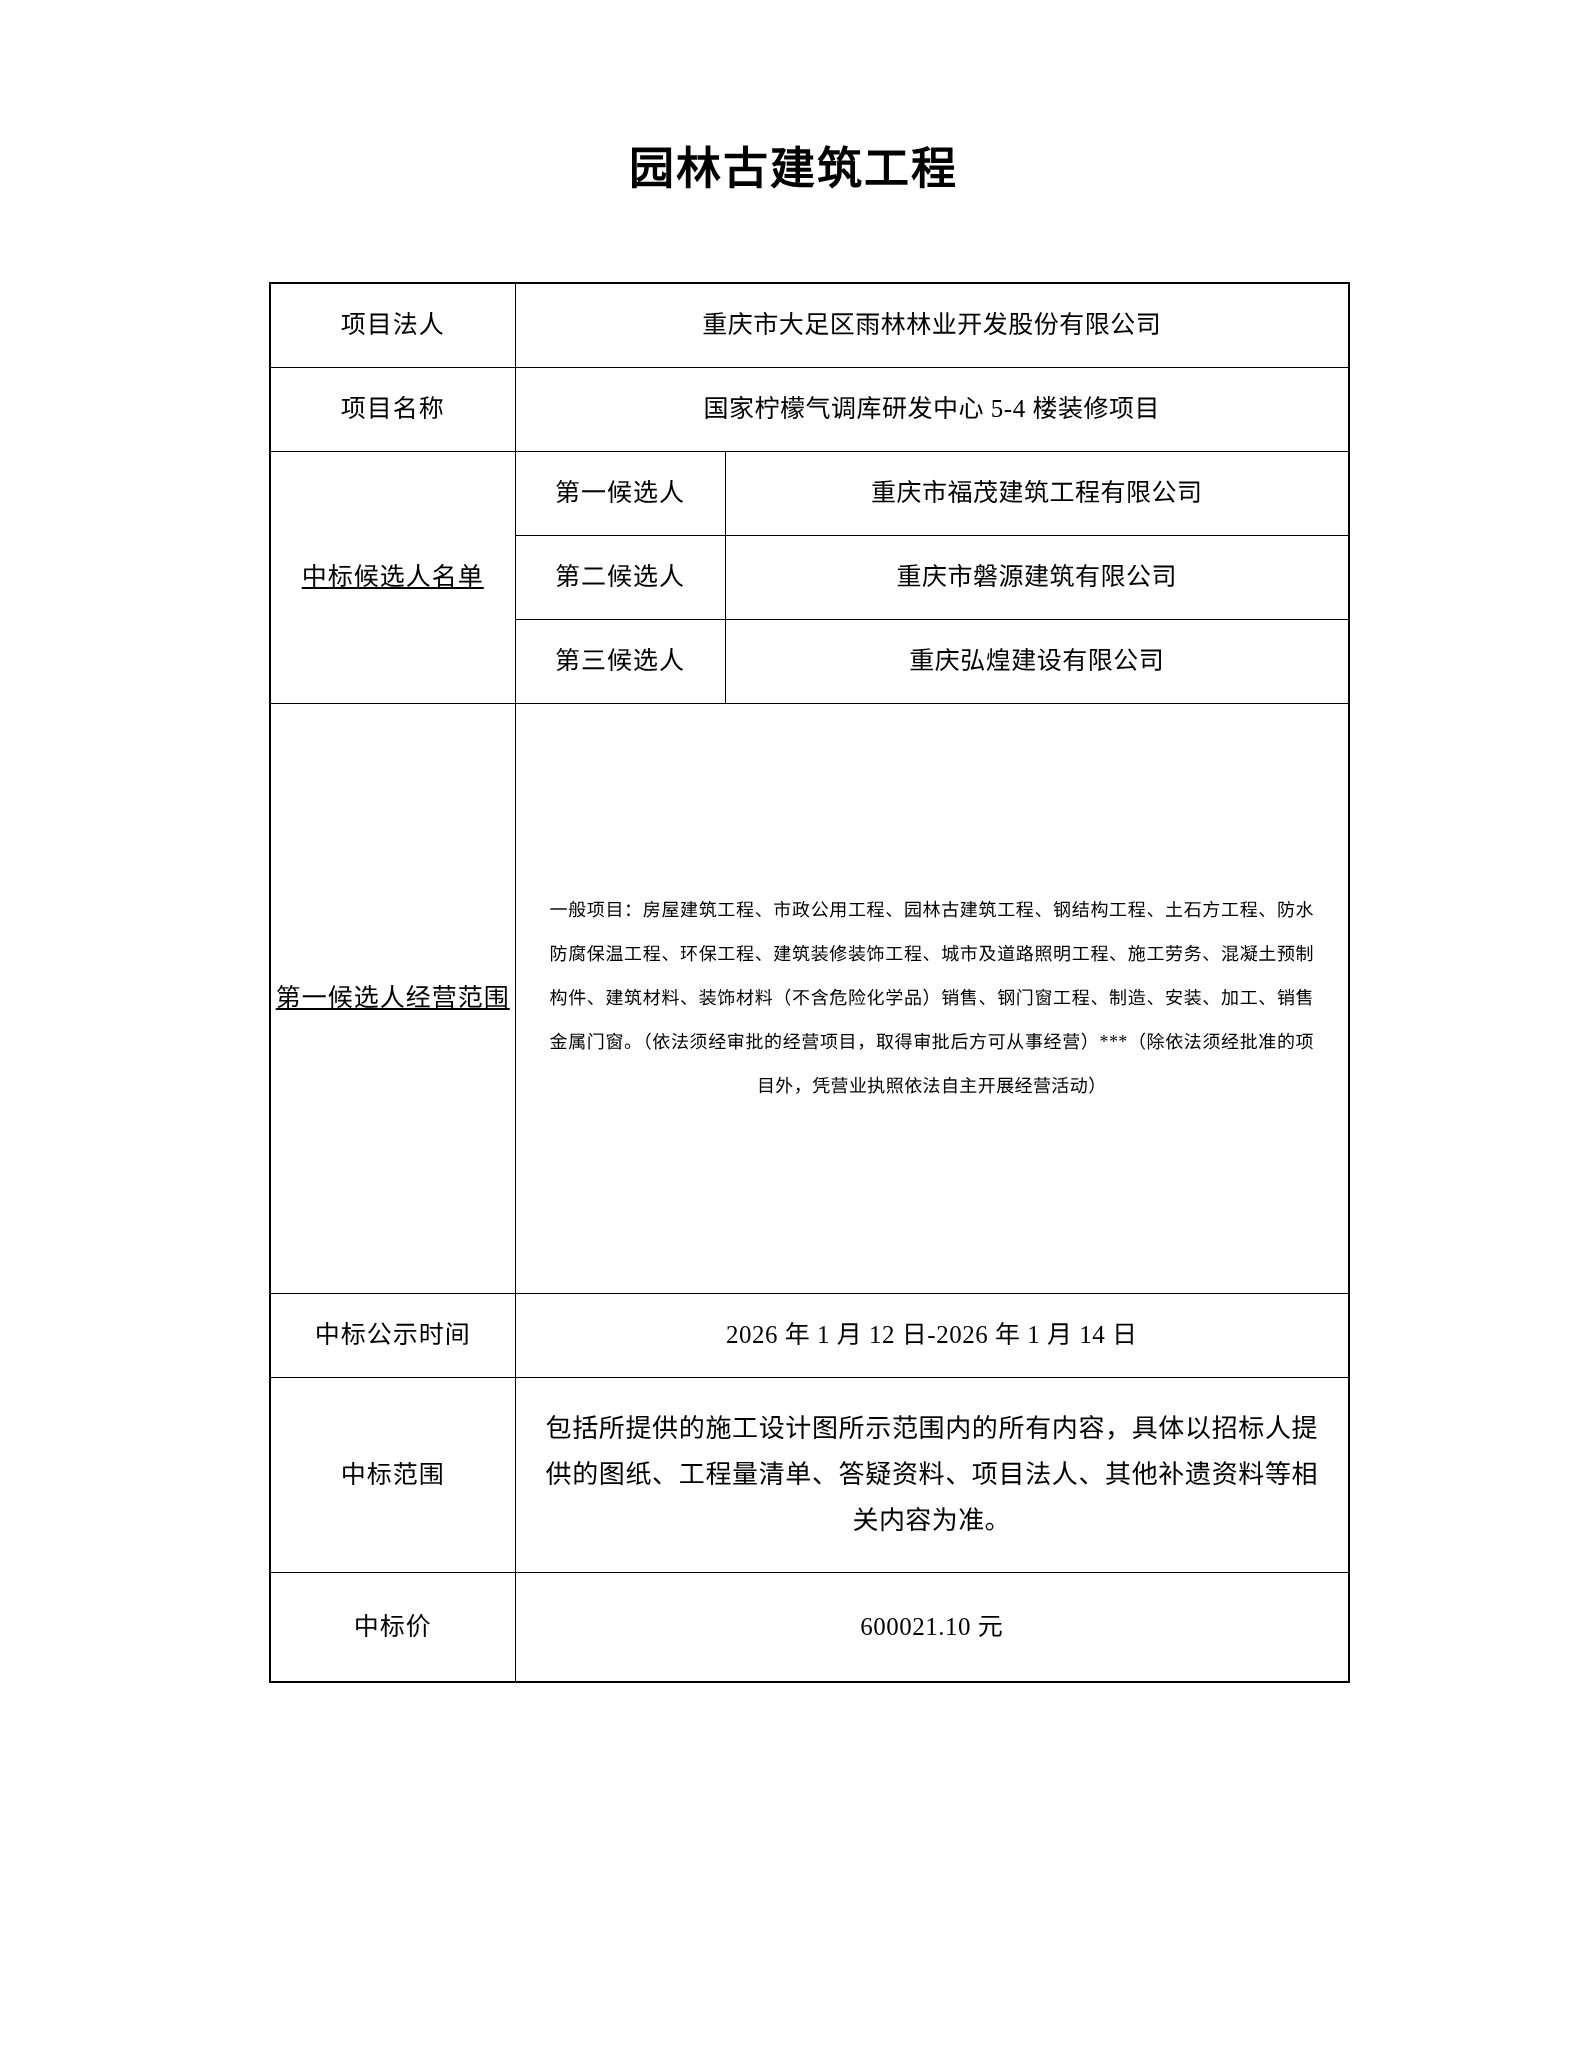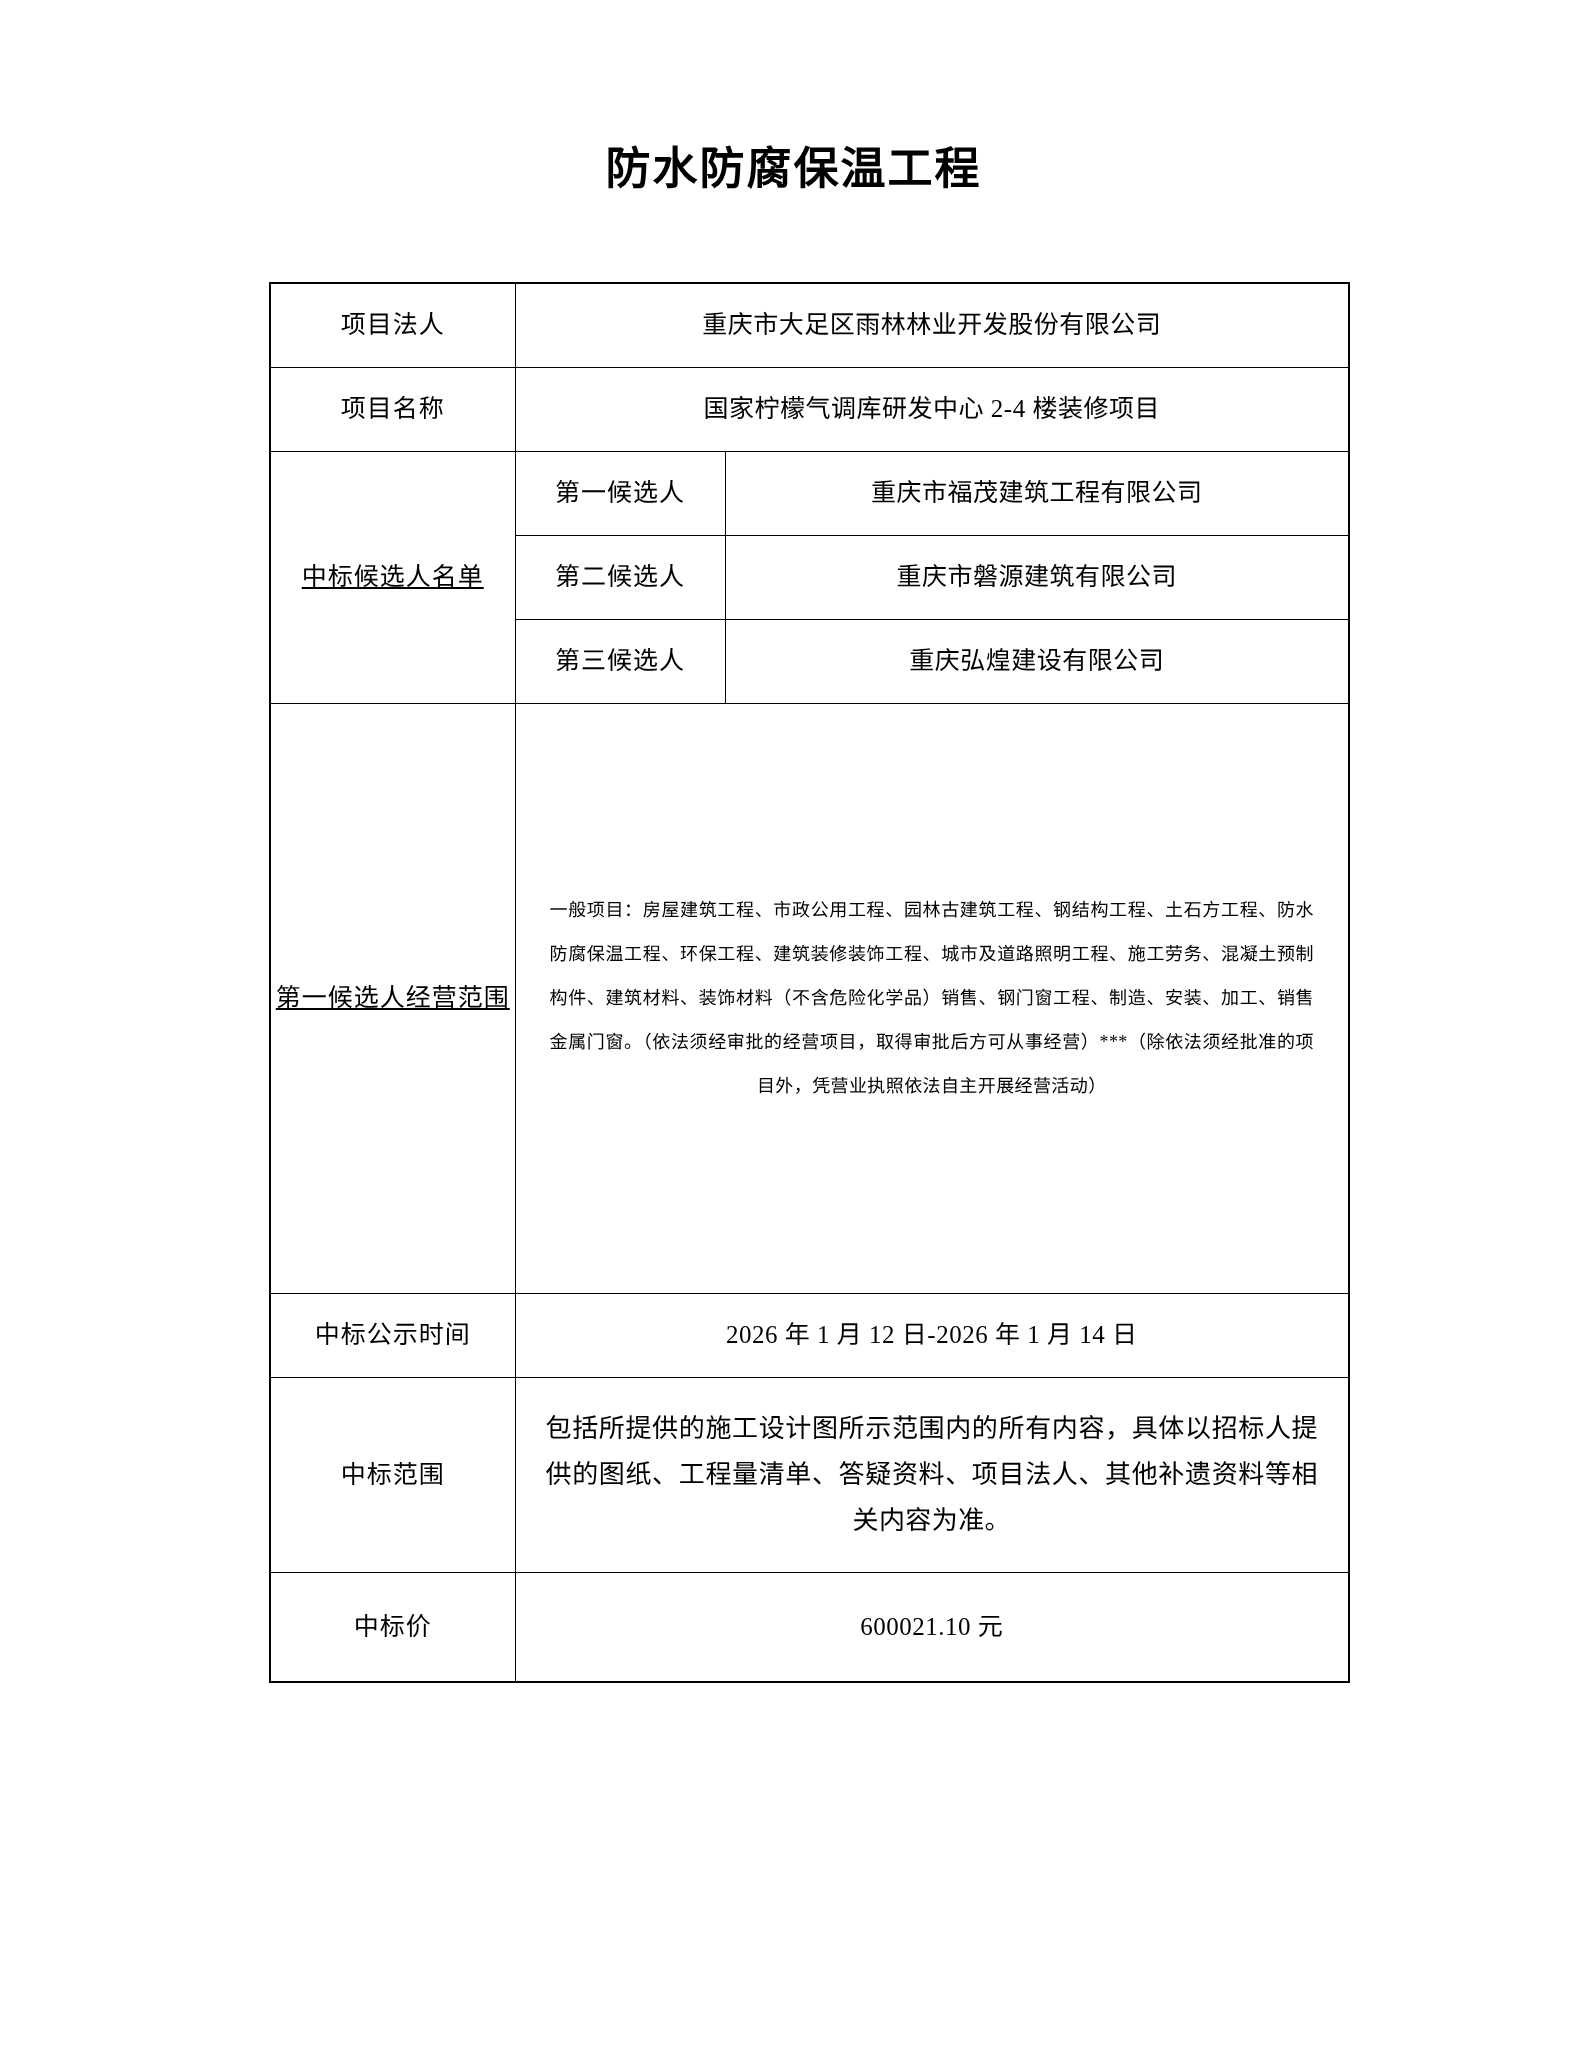--- a/index.html
+++ b/index.html
@@ -114,39 +114,39 @@
     letter-spacing: 1px;
     padding: 0 18px;
     text-decoration: underline;
   }
 </style>
 </head>
 <body>
 
 <div class="page">
 
-  <div class="doc-title">防水防腐保温工程</div>
+  <div class="doc-title">园林古建筑工程</div>
 
   <div class="table-wrap">
     <table class="main">
       <colgroup>
         <col class="col-label">
         <col class="col-sub">
         <col class="col-value">
       </colgroup>
       <tbody>
 
         <tr class="row-h1">
           <td class="cell-label">项目法人</td>
           <td class="cell-value" colspan="2">重庆市大足区雨林林业开发股份有限公司</td>
         </tr>
 
         <tr class="row-h2">
           <td class="cell-label">项目名称</td>
-          <td class="cell-value" colspan="2">国家柠檬气调库研发中心 2-4 楼装修项目</td>
+          <td class="cell-value" colspan="2">国家柠檬气调库研发中心 5-4 楼装修项目</td>
         </tr>
 
         <tr class="row-cand">
           <td class="label-2line" rowspan="3">中标候选人名单</td>
           <td class="cell-label">第一候选人</td>
           <td class="cell-value">重庆市福茂建筑工程有限公司</td>
         </tr>
 
         <tr class="row-cand">
           <td class="cell-label">第二候选人</td>

